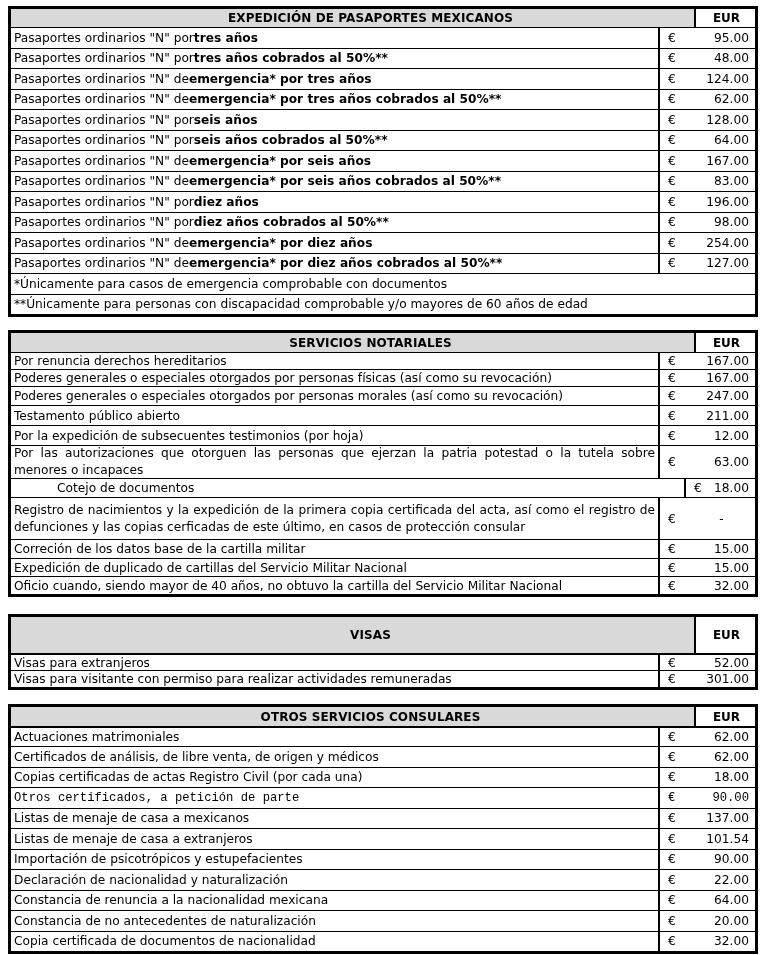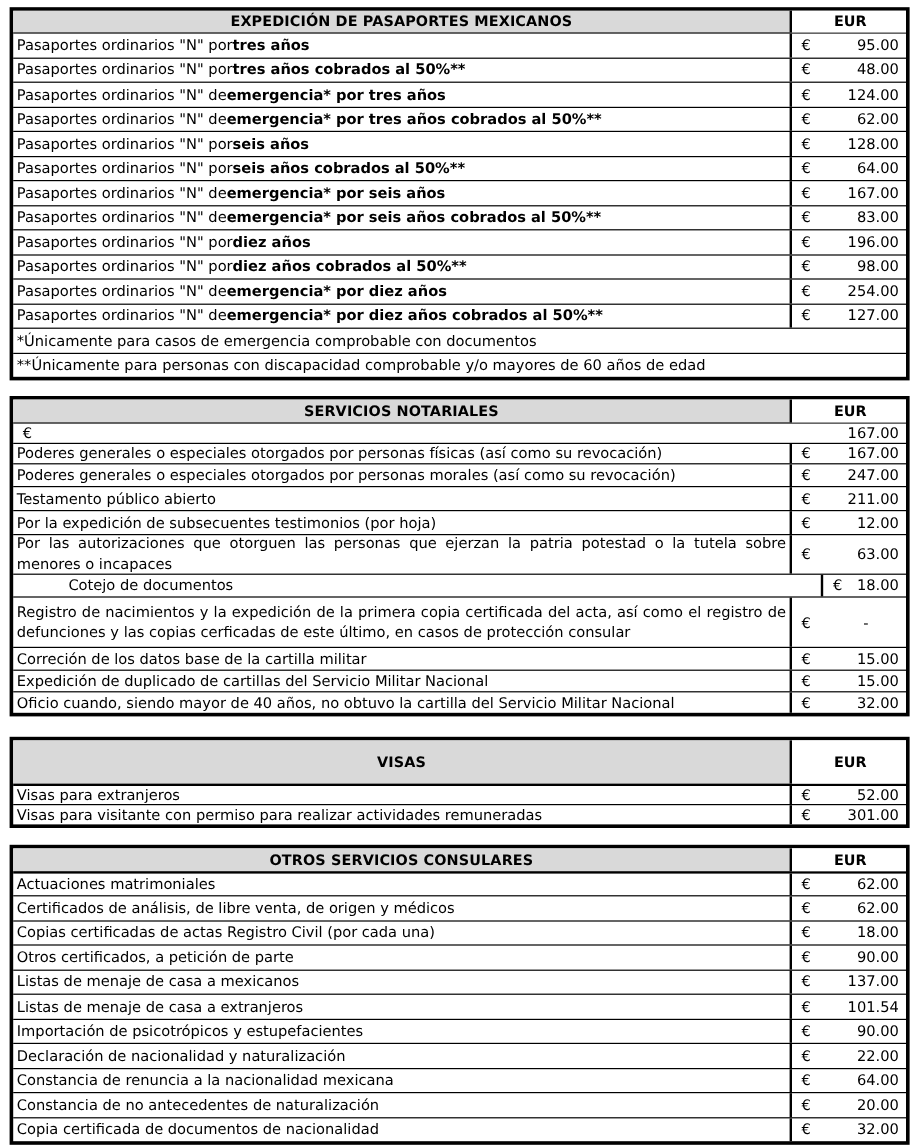--- a/index.html
+++ b/index.html
@@ -1,20 +1,20 @@
 <!DOCTYPE html>
 <html><head>
 <meta charset="utf-8">
 <style>
   html, body { margin:0; padding:0; background:#ffffff; }
   body { width:765px; height:955px; position:relative; overflow:hidden;
          font-family:"DejaVu Sans", sans-serif; color:#000; }
   .tbl { position:absolute; left:8px; width:744px; border:3px solid #000; border-collapse:collapse; }
   .row { display:flex; border-top:1px solid #000; box-sizing:border-box; }
-  .row:first-child { border-top:none; }
+  .row:first-child { border-top:none;padding-left:36px; }
   .hdr { background:#d9d9d9; }
   .hdr .desc { justify-content:center; font-weight:bold; font-size:12px; letter-spacing:0.1px; }
   .hdr .eur { justify-content:center; font-weight:bold; font-size:12px; background:#fff; }
   .desc { width:649px; box-sizing:border-box; border-right:2px solid #000; display:flex; align-items:center;
           padding:0 3px; font-size:12.2px; white-space:nowrap; overflow:hidden; }
   .desc.wrap { white-space:normal; line-height:17px; text-align:justify; }
   .eur { flex:1; display:flex; align-items:center; padding:0 6px 0 8px; font-size:12.2px; }
   .eur .sym { width:20px; }
   .eur .amt { flex:1; text-align:right; }
   .eur .amt.dash { text-align:center; padding-left:6px; }
@@ -157,20 +157,21 @@
     <div class="desc">**Únicamente para personas con discapacidad comprobable y/o mayores de 60 años de edad</div>
   </div>
 </div>
 
 <div class="tbl" style="top:330px;">
   <div class="row hdr" style="height:19px;">
     <div class="desc">SERVICIOS NOTARIALES</div>
     <div class="eur">EUR</div>
   </div>
   <div class="row" style="height:17px;">
+    <div class="desc">Por renuncia derechos hereditarios</div>
     <div class="eur">
         <span class="sym">€</span>
         <span class="amt">167.00</span>
       </div>
   </div>
   <div class="row" style="height:17px;">
     <div class="desc">Poderes generales o especiales otorgados por personas físicas (así como su revocación)</div>
     <div class="eur">
         <span class="sym">€</span>
         <span class="amt">167.00</span>
@@ -281,21 +282,21 @@
         <span class="amt">62.00</span>
       </div>
   </div>
   <div class="row" style="height:20.5px;">
     <div class="desc">Copias certificadas de actas Registro Civil (por cada una)</div>
     <div class="eur">
         <span class="sym">€</span>
         <span class="amt">18.00</span>
       </div>
   </div>
-  <div class="row" style="height:20.5px;">
+  <div class="row" style="height:20.5px;font-family:Liberation Mono, monospace;">
     <div class="desc">Otros certificados, a petición de parte</div>
     <div class="eur">
         <span class="sym">€</span>
         <span class="amt">90.00</span>
       </div>
   </div>
   <div class="row" style="height:20.5px;">
     <div class="desc">Listas de menaje de casa a mexicanos</div>
     <div class="eur">
         <span class="sym">€</span>

